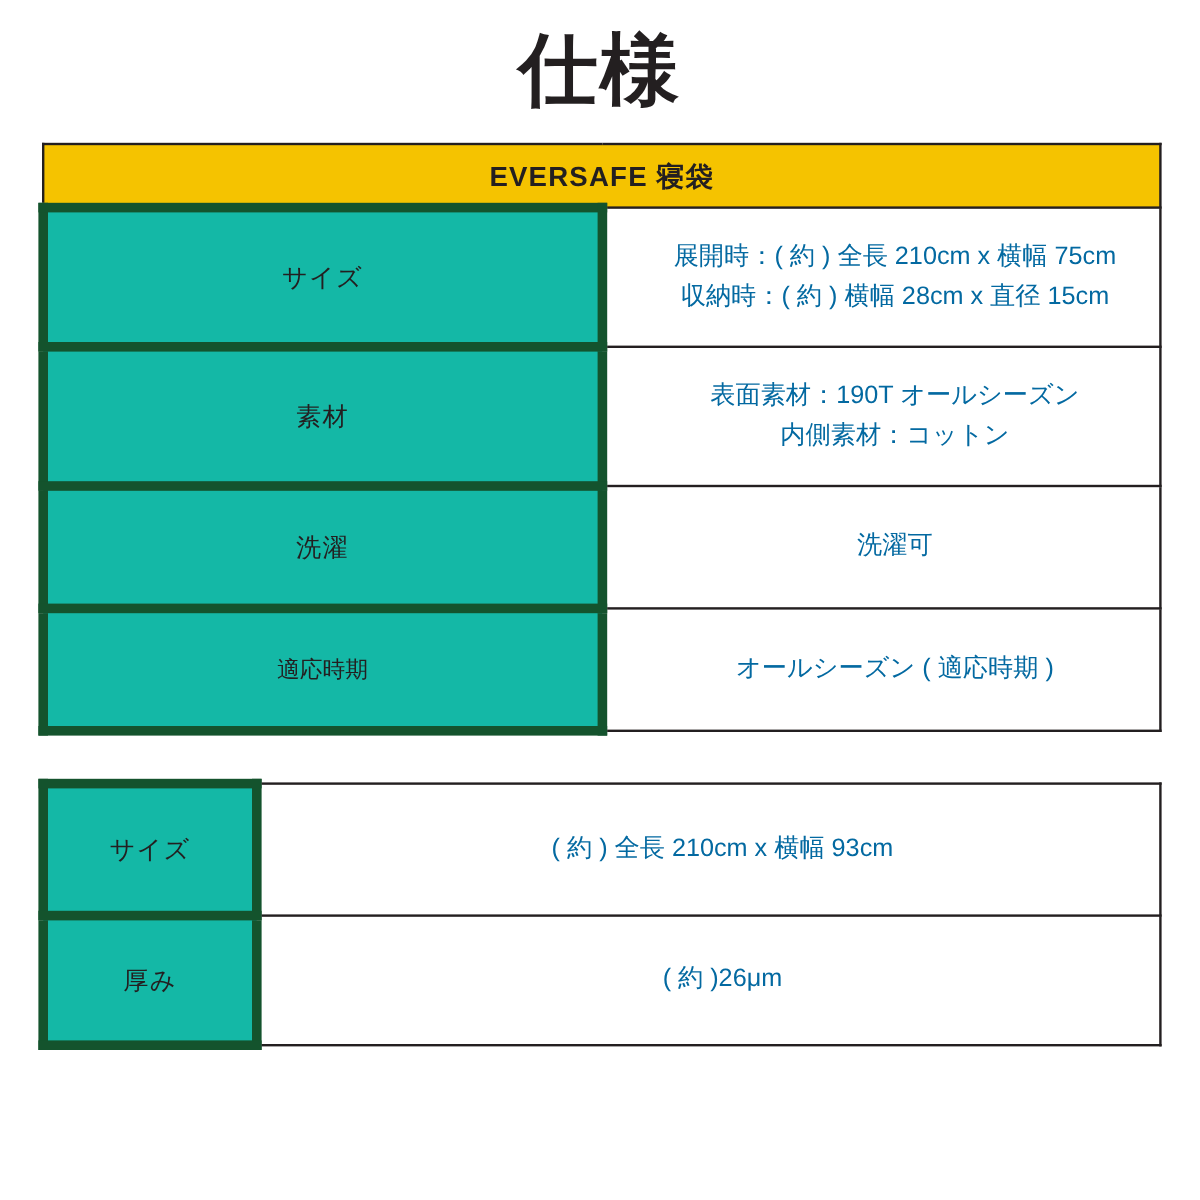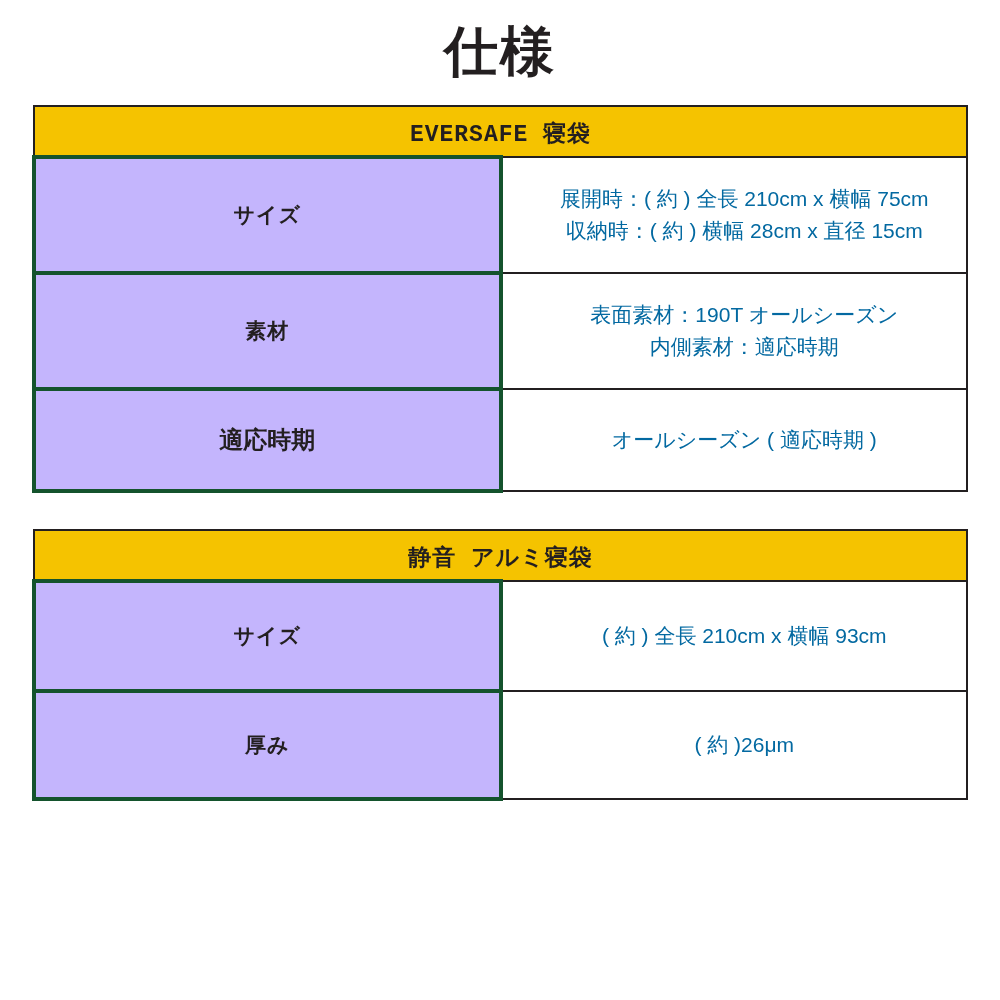--- a/index.html
+++ b/index.html
@@ -16,21 +16,21 @@
   }
   .page {
     width: 1000px;
     height: 1000px;
     box-sizing: border-box;
     position: relative;
     overflow: hidden;
   }
   .page-title {
     text-align: center;
-    font-size: 54px;
+    font-size: 66px;
     font-weight: bold;
     letter-spacing: 2px;
     color: #231f20;
     margin: 22px 0 24px 0;
     line-height: 1.1;
   }
   .spec-table {
     width: 936px;
     margin: 0 auto 26px auto;
     border-collapse: collapse;
@@ -39,36 +39,35 @@
   }
   .spec-table .thead-row th {
     background: #f5c300;
     border: 2px solid #231f20;
     text-align: center;
     font-size: 23px;
     font-weight: bold;
     padding: 11px 0 6px 0;
     letter-spacing: 1px;
     color: #231f20;
-    font-family: Liberation Mono, monospace;
   }
   .spec-table td.label {
     width: 162px;
-    background: #c4b5fd;
-    border: 4px solid #14532d;
+    background: #14b8a6;
+    border: 8px solid #14532d;
     text-align: center;
     vertical-align: middle;
     font-size: 21px;
-    font-weight: bold;
+    font-weight: normal;
     letter-spacing: 1px;
     color: #231f20;
     padding: 6px 4px;
   }
   .spec-table td.label.small {
-    font-size: 24px;
+    font-size: 19px;
     letter-spacing: 0px;
   }
   .spec-table td.value {
     border: 2px solid #231f20;
     background: #ffffff;
     text-align: center;
     vertical-align: middle;
     font-size: 21px;
     padding: 14px 0 14px 20px;
     line-height: 1.55;
@@ -104,39 +103,42 @@
         <td class="label">サイズ</td>
         <td class="value">
           <span class="line">展開時：( 約 ) 全長 210cm x 横幅 75cm</span>
           <span class="line">収納時：( 約 ) 横幅 28cm x 直径 15cm</span>
         </td>
       </tr>
       <tr class="r2">
         <td class="label">素材</td>
         <td class="value">
           <span class="line">表面素材：190T オールシーズン</span>
-          <span class="line">内側素材：適応時期</span>
+          <span class="line">内側素材：コットン</span>
+        </td>
+      </tr>
+      <tr class="r4">
+        <td class="label">洗濯</td>
+        <td class="value">
+          <span class="line">洗濯可</span>
         </td>
       </tr>
       <tr class="r5">
         <td class="label small">適応時期</td>
         <td class="value">
           <span class="line">オールシーズン ( 適応時期 )</span>
         </td>
       </tr>
     </tbody>
   </table>
 
   <div class="gap"></div>
 
   <table class="spec-table tbl-2">
     <tbody>
-      <tr class="thead-row">
-        <th colspan="2">静音 アルミ寝袋</th>
-      </tr>
       <tr class="r1">
         <td class="label">サイズ</td>
         <td class="value">
           <span class="line">( 約 ) 全長 210cm x 横幅 93cm</span>
         </td>
       </tr>
       <tr class="r2">
         <td class="label">厚み</td>
         <td class="value">
           <span class="line">( 約 )26μm</span>

